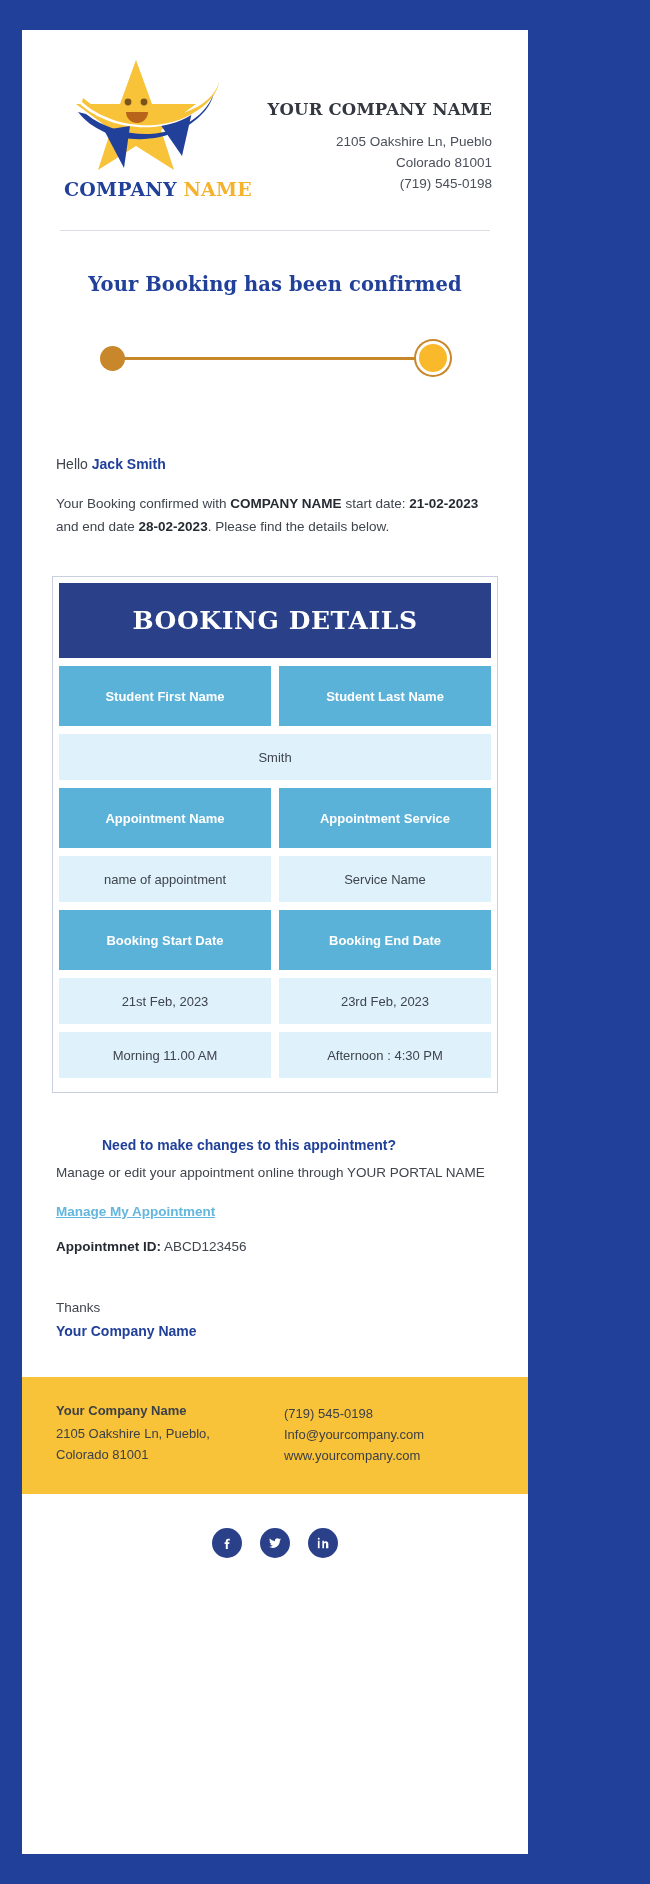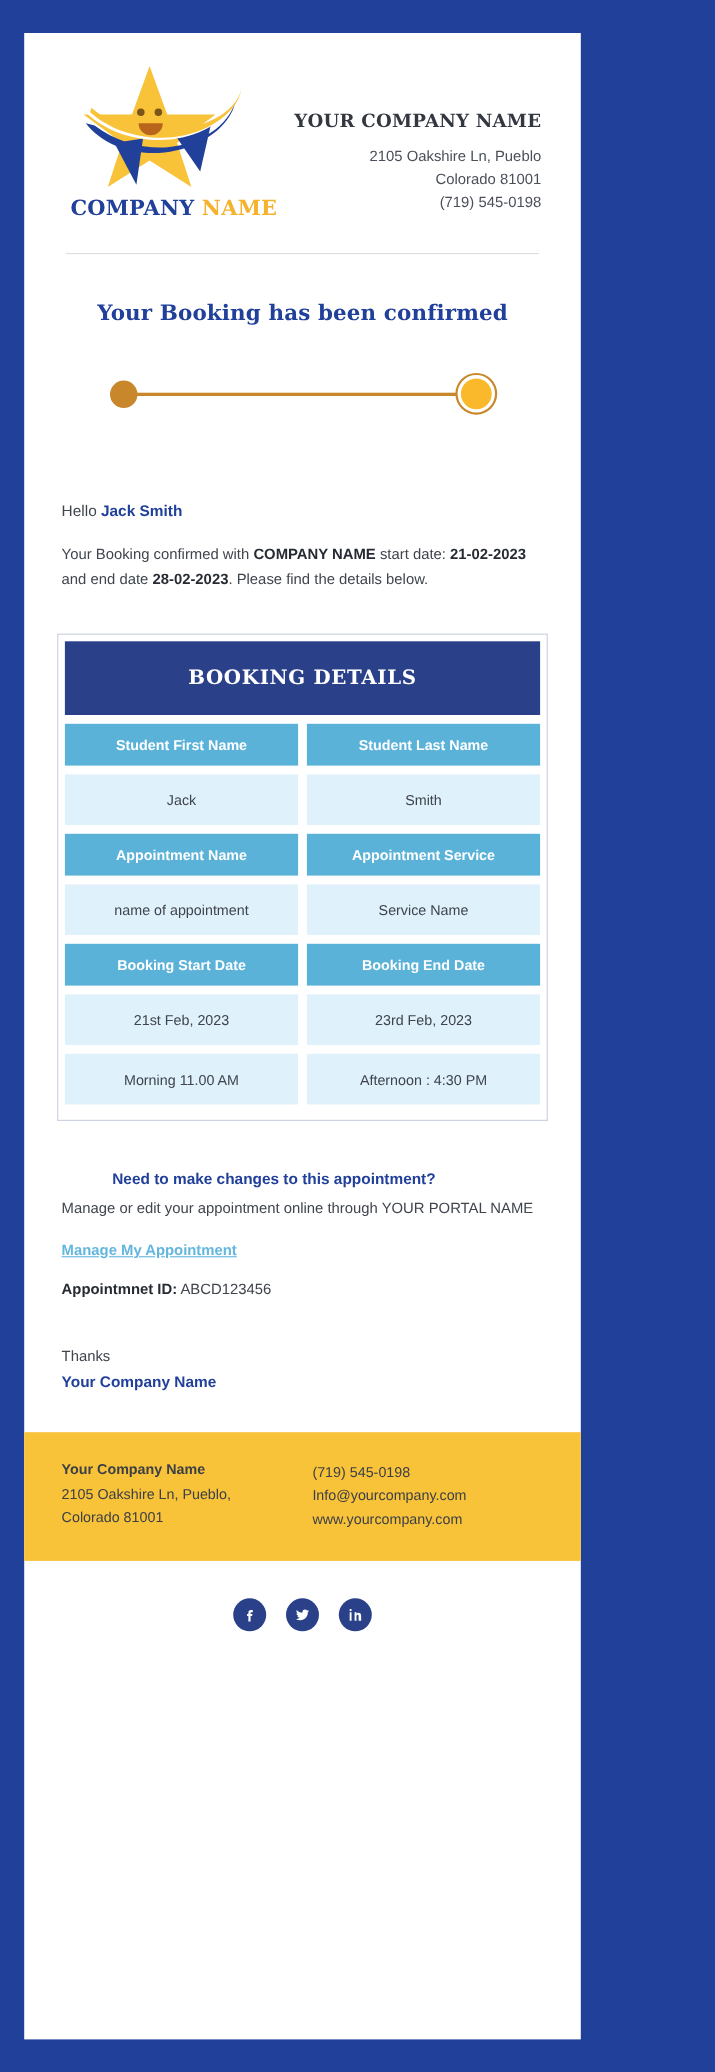--- a/index.html
+++ b/index.html
@@ -125,21 +125,21 @@
     margin: 38px 30px 0 30px;
     border: 1px solid #c9cfe0;
     padding: 6px;
   }
   .details-head {
     background: #2A4189;
     color: #ffffff;
     text-align: center;
     font-family: "DejaVu Serif", serif;
     font-weight: bold;
-    font-size: 18px;
+    font-size: 25px;
     letter-spacing: 0.6px;
     padding: 23px 0;
   }
   .grid { margin-top: 8px; }
   .grid-row {
     display: flex;
     gap: 8px;
     margin-bottom: 8px;
   }
   .cell {
@@ -148,21 +148,21 @@
     display: flex;
     align-items: center;
     justify-content: center;
     min-width: 0;
   }
   .cell.label {
     background: #5BB2D8;
     color: #ffffff;
     font-weight: bold;
     font-size: 13px;
-    height: 38px;
+    height: 60px;
   }
   .cell.value {
     background: #DFF1FB;
     color: #3f444d;
     font-size: 13px;
     height: 46px;
   }
   
   .notes { padding: 44px 34px 0 34px; }
   .notes-title {
@@ -294,21 +294,20 @@
 
     <div class="details-outer">
       <div class="details-head">BOOKING DETAILS</div>
       <div class="grid">
 
         <div class="grid-row">
           <div class="cell label">Student First Name</div>
           <div class="cell label">Student Last Name</div>
         </div>
         <div class="grid-row">
-          <div class="cell value">Jack</div>
           <div class="cell value">Smith</div>
         </div>
 
         <div class="grid-row">
           <div class="cell label">Appointment Name</div>
           <div class="cell label">Appointment Service</div>
         </div>
         <div class="grid-row">
           <div class="cell value">name of appointment</div>
           <div class="cell value">Service Name</div>

